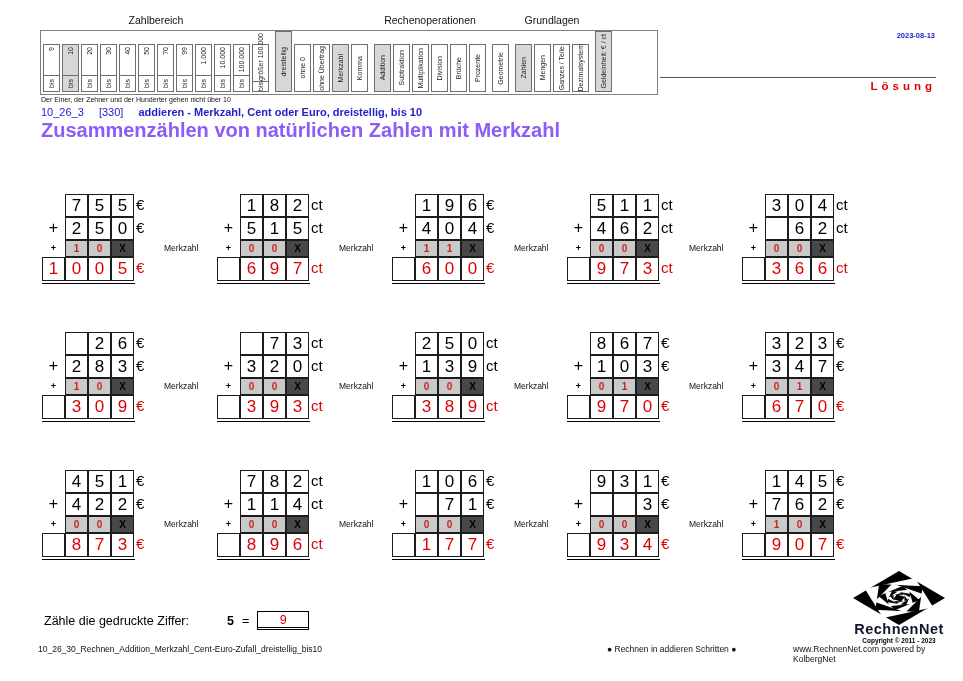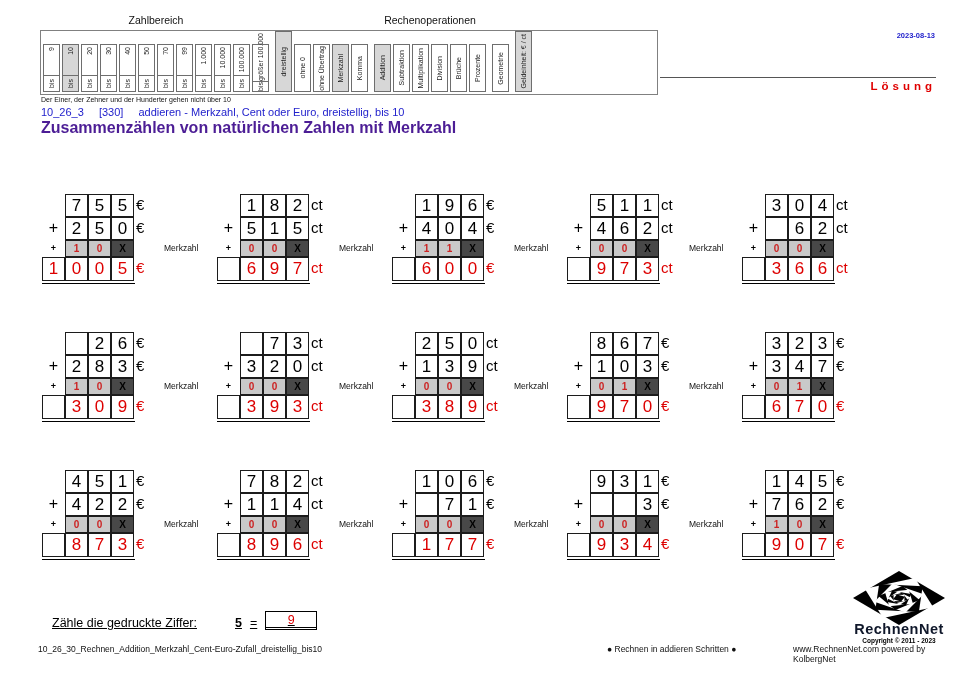--- a/index.html
+++ b/index.html
@@ -35,22 +35,22 @@
   .plaincol { display:flex; align-items:center; justify-content:center; flex:1; }
 
   .hdr-note { position:absolute; left:41px; top:96px; font-size:7px; color:#111; }
   .date-txt { position:absolute; right:28px; top:31px; font-size:7.5px; color:#2222cc; font-weight:bold; }
   .hr-right { position:absolute; left:660px; top:77px; width:276px; height:1px; background:#555; }
   .solution-txt { position:absolute; right:27px; top:80px; font-size:11.5px; font-weight:bold; color:#e00000; letter-spacing:4px; }
 
   
   .code-line { position:absolute; left:41px; top:106px; font-size:11px; color:#2222cc; }
   .code-line span { margin-right:12px; }
-  .code-line .desc { margin-right:0; }
-  .main-title { position:absolute; left:41px; top:119px; font-size:16px; font-weight:bold; color:#4c1d95; }
+  .code-line .desc { margin-right:0;font-weight:bold; }
+  .main-title { position:absolute; left:41px; top:119px; font-size:20px; font-weight:bold; color:#8b5cf6; }
   .sub-title { position:absolute; left:41px; top:141px; font-size:11.5px; color:#111; }
 
   
   #problems { position:absolute; left:42px; top:194px; }
   .prow { display:flex; margin-bottom:48px; }
   .problem { position:relative; width:175px; height:90px; }
   .pgrid {
     display:grid;
     grid-template-columns:23px 23px 23px 23px 16px;
     grid-template-rows:23px 23px 17px 24px;
@@ -69,21 +69,21 @@
     font-size:10px; font-weight:bold; line-height:15px; color:#cc2222;
   }
   .xcell {
     border:1px solid #1c1c1c; background:#484848; text-align:center;
     font-size:10px; font-weight:bold; line-height:15px; color:#000;
   }
   .dline { width:93px; height:0; border-top:1.5px solid #000; margin-top:2px; }
   .mklabel { position:absolute; left:122px; top:49px; font-size:8.5px; color:#111; }
 
   
-  .count-task { position:absolute; left:52px; top:611px; display:flex; align-items:flex-end; font-size:12.5px; color:#000;text-decoration:underline; }
+  .count-task { position:absolute; left:44px; top:611px; display:flex; align-items:center; font-size:12.5px; color:#000; }
   .count-task .digit { font-weight:bold; margin-left:38px; }
   .count-task .eq { margin:0 8px; }
   .count-box {
     width:52px; height:19px; border:1px solid #000; border-bottom:3px double #000;
     text-align:center; font-size:12.5px; line-height:16px; color:#dd0000;
   }
 
   
   .footer-file { position:absolute; left:38px; top:644px; font-size:8.5px; color:#111; }
   .footer-slogan { position:absolute; left:607px; top:644px; font-size:8.5px; color:#111; }
@@ -264,20 +264,45 @@
             </div>
           </div>
         </div>
     </div>
     <div class="sec">
       <div class="sec-title"></div>
       <div class="cols" id="cols-geo">
           <div class="hcol">
             <div class="plaincol">
               <span class="rot">Geometrie</span>
+            </div>
+          </div>
+        </div>
+    </div>
+    <div class="sec">
+      <div class="sec-title">Grundlagen</div>
+      <div class="cols" id="cols-gl">
+          <div class="hcol hl">
+            <div class="plaincol">
+              <span class="rot">Zahlen</span>
+            </div>
+          </div>
+          <div class="hcol">
+            <div class="plaincol">
+              <span class="rot">Mengen</span>
+            </div>
+          </div>
+          <div class="hcol">
+            <div class="plaincol">
+              <span class="rot">Ganzes / Teile</span>
+            </div>
+          </div>
+          <div class="hcol">
+            <div class="plaincol">
+              <span class="rot">Dezimalsystem</span>
             </div>
           </div>
         </div>
     </div>
     <div class="sec">
       <div class="sec-title"></div>
       <div class="cols" id="cols-geld">
           <div class="hcol hl tall">
             <div class="plaincol">
               <span class="rot">Geldeinheit: € / ct</span>

